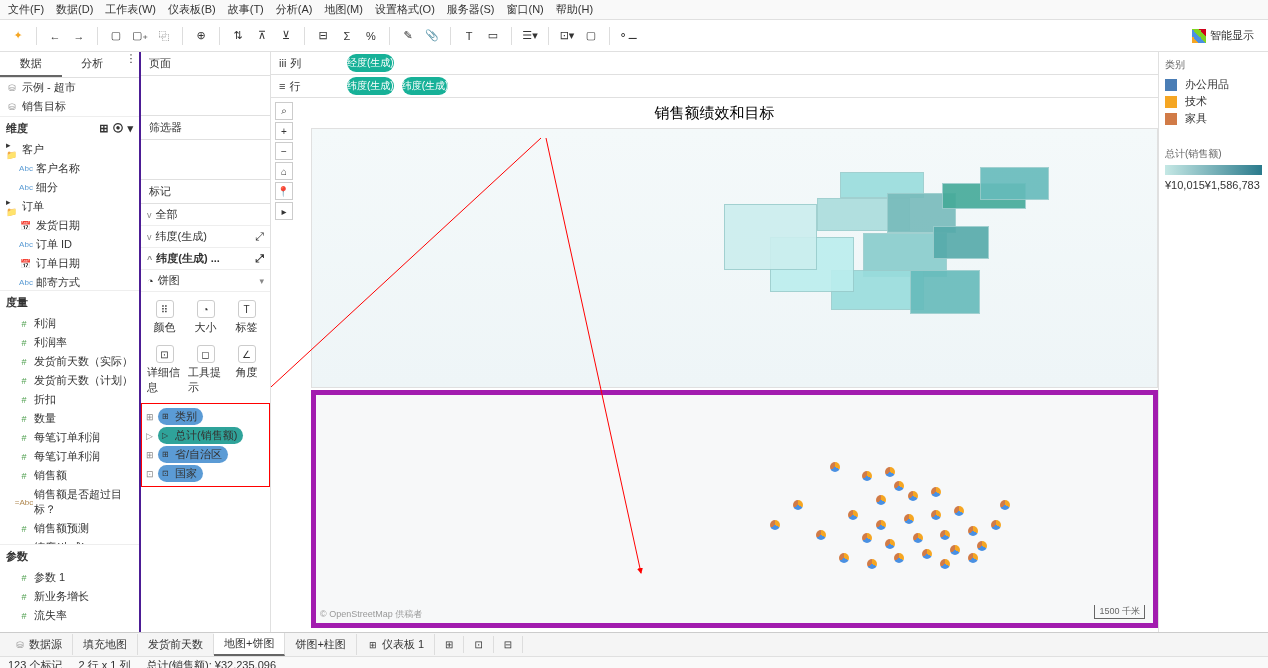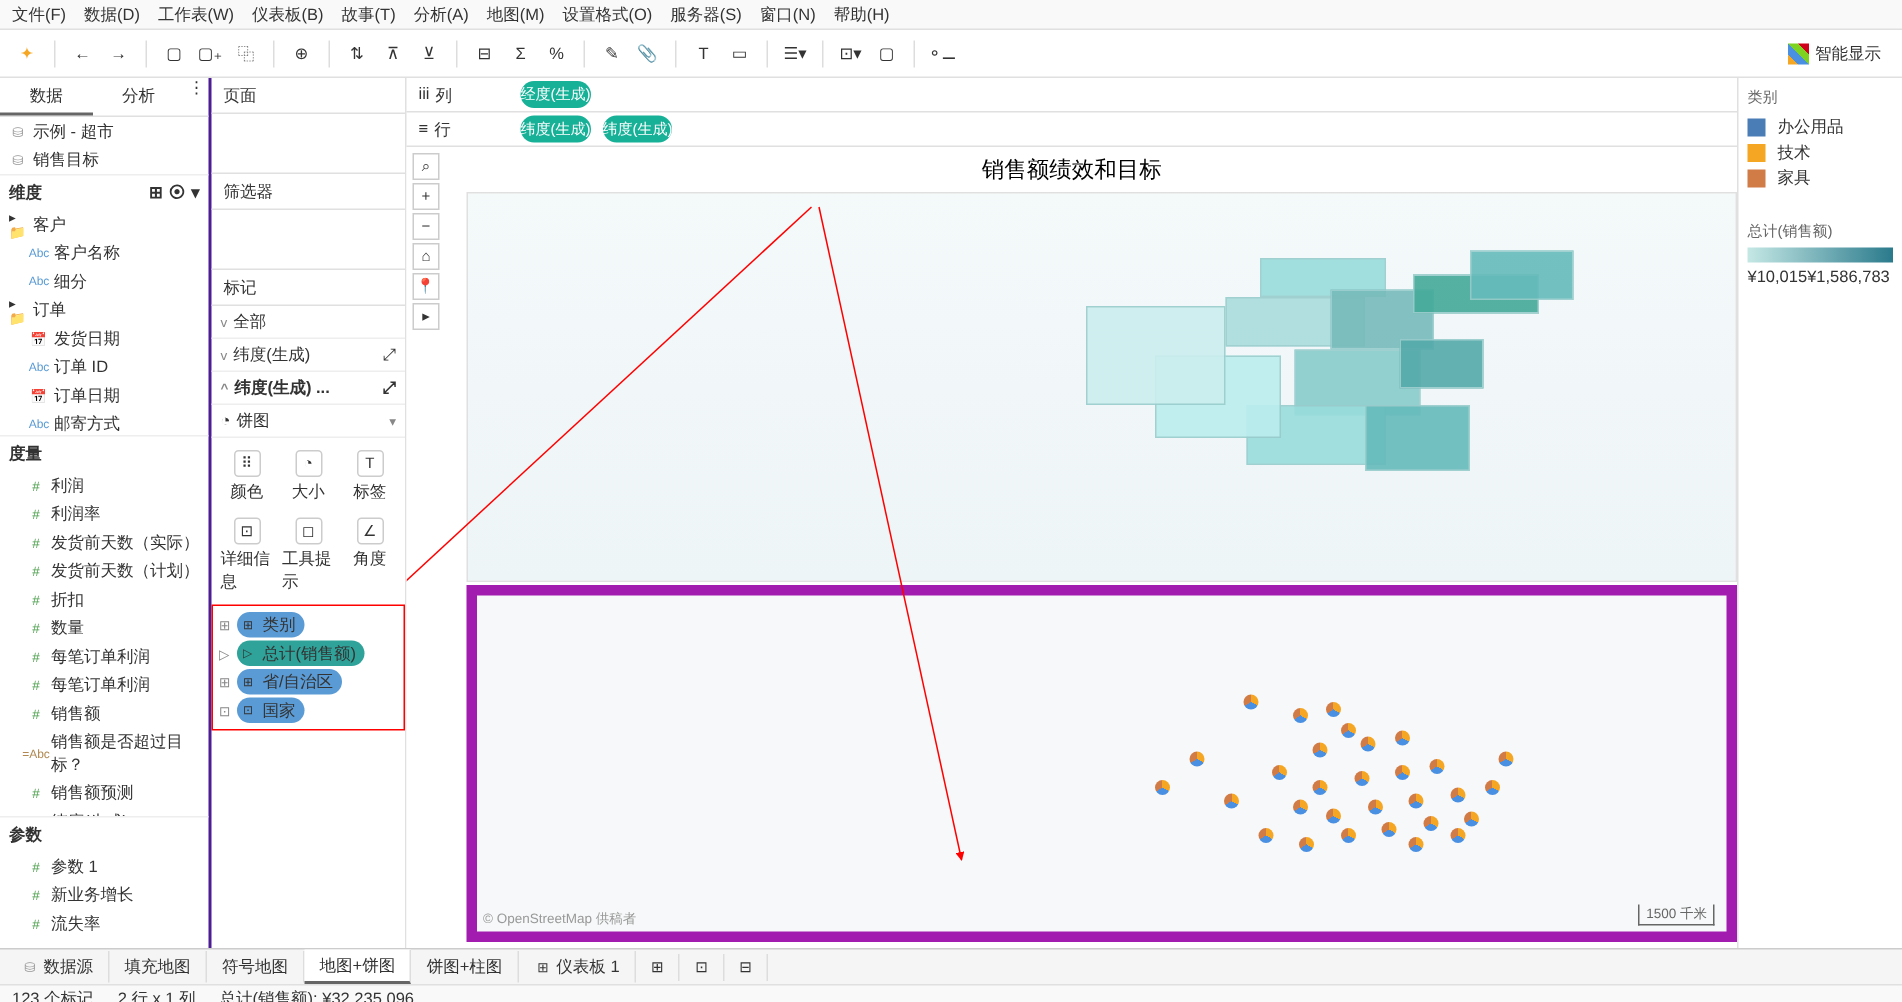--- a/index.html
+++ b/index.html
@@ -43,21 +43,21 @@
 .pill .pi{width:10px;font-size:8px}
 .content{flex:1;display:flex;flex-direction:column;position:relative}
 .shelf{display:flex;align-items:center;padding:2px 8px;border-bottom:1px solid #e0e0e0;gap:8px}
 .shelf-lbl{width:60px;color:#666;display:flex;align-items:center;gap:4px}
 .shelf-pill{background:#17b198;color:#fff;border-radius:10px;padding:2px 0;font-size:10px;position:relative}
 .viz{flex:1;position:relative;background:#fff;overflow:hidden}
 .viz-title{text-align:center;padding:6px;font-size:15px;font-weight:500;color:#000000}
 .map-area{position:absolute;left:40px;right:0;top:30px;height:260px;background:linear-gradient(#f4f9fa,#eef5f7);border:1px solid #e0e0e0}
 .map-tools{position:absolute;left:4px;top:4px;display:flex;flex-direction:column;gap:2px}
 .map-tool{width:18px;height:18px;border:1px solid #ccc;background:#fff;display:flex;align-items:center;justify-content:center;font-size:10px;cursor:pointer}
-.map-area2{position:absolute;left:40px;right:0;top:292px;bottom:4px;background:#f7f8f9;border:7px solid #a21caf}
+.map-area2{position:absolute;left:40px;right:0;top:292px;bottom:4px;background:#f7f8f9;border:5px solid #a21caf}
 .china{position:absolute;left:35%;top:8%;width:55%;height:85%}
 .prov{position:absolute;border:1px solid #9cc;background:#c5e8e5;opacity:.9}
 .marker{position:absolute;width:10px;height:10px;border-radius:50%;background:conic-gradient(#f5a623 0 33%,#4a90e2 33% 66%,#d17b47 66%)}
 .attribution{position:absolute;bottom:2px;left:4px;font-size:9px;color:#999}
 .scale{position:absolute;bottom:4px;right:8px;font-size:9px;color:#666;border-bottom:1px solid #666;border-left:1px solid #666;border-right:1px solid #666;padding:0 4px}
 .right-panel{width:110px;padding:6px;border-left:1px solid #e0e0e0}
 .legend-hd{font-size:10px;color:#666;margin-bottom:4px}
 .leg-item{display:flex;align-items:center;gap:8px;padding:1px 0;font-size:10px}
 .leg-sw{width:12px;height:12px}
 .gradient{height:10px;background:linear-gradient(90deg,#c5e8e5,#2a7a8c);margin:4px 0}
@@ -462,21 +462,21 @@
 
 <div class="bottom-tabs" id="btabs">
     <div class="btab ">
       <span class="ico ico-db">⛁</span>
       <span>数据源</span>
     </div>
     <div class="btab ">
       <span>填充地图</span>
     </div>
     <div class="btab ">
-      <span>符号地图</span>
+      <span>发货前天数</span>
     </div>
     <div class="btab active">
       <span>地图+饼图</span>
     </div>
     <div class="btab ">
       <span>饼图+柱图</span>
     </div>
     <div class="btab ">
       <span class="ico">⊞</span>
       <span>仪表板 1</span>

